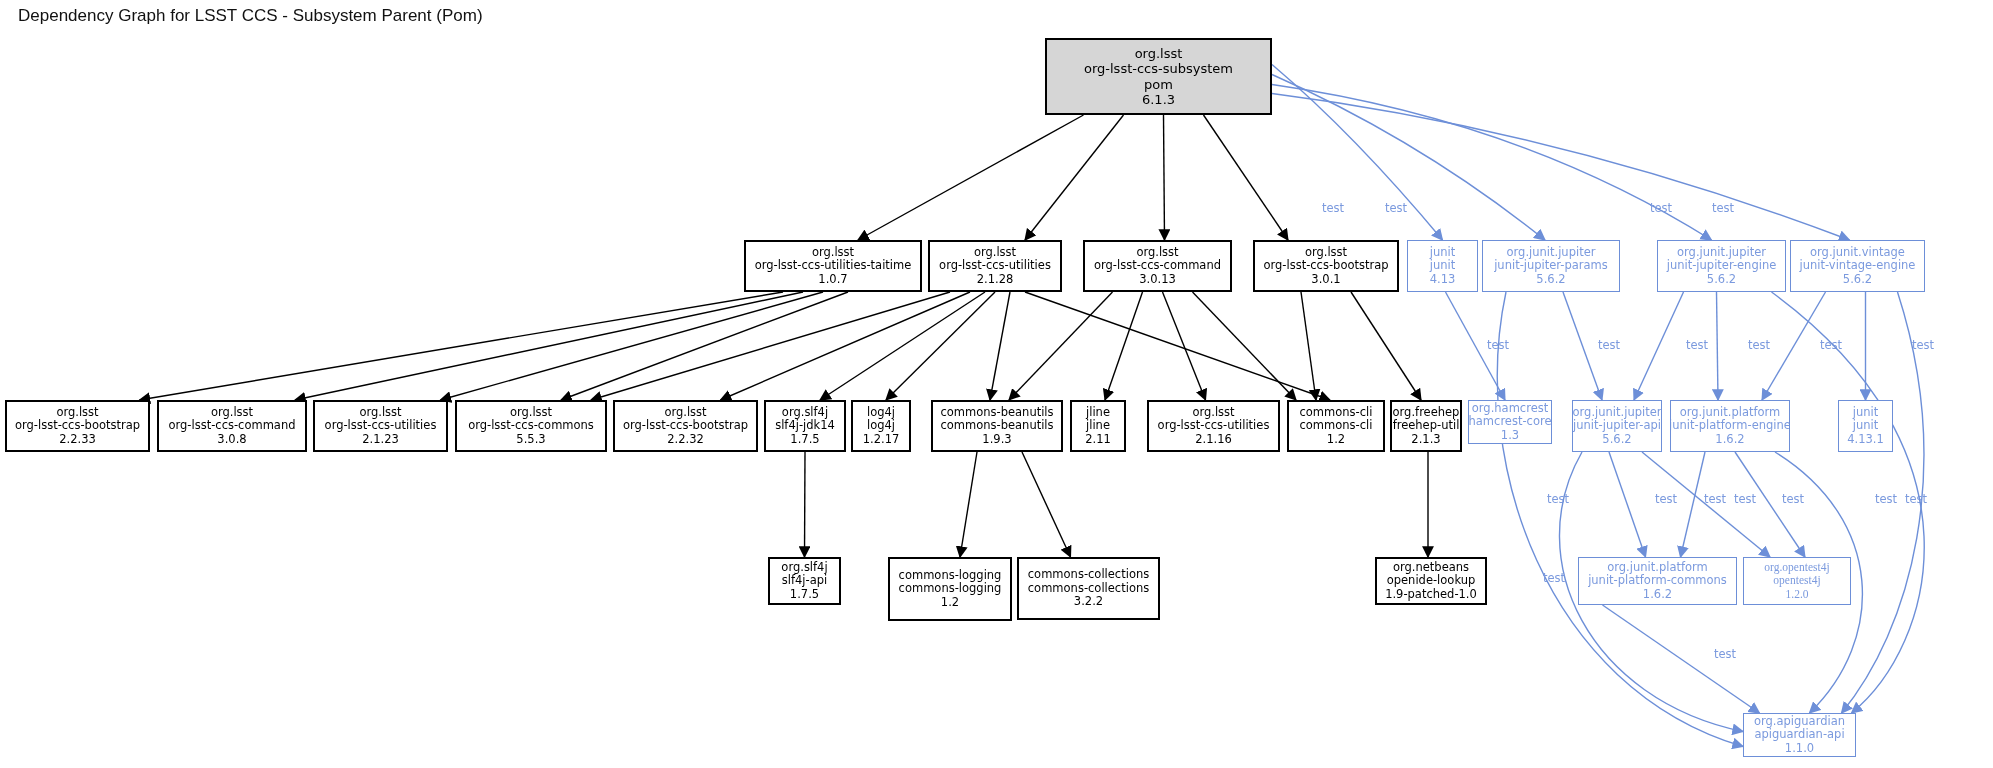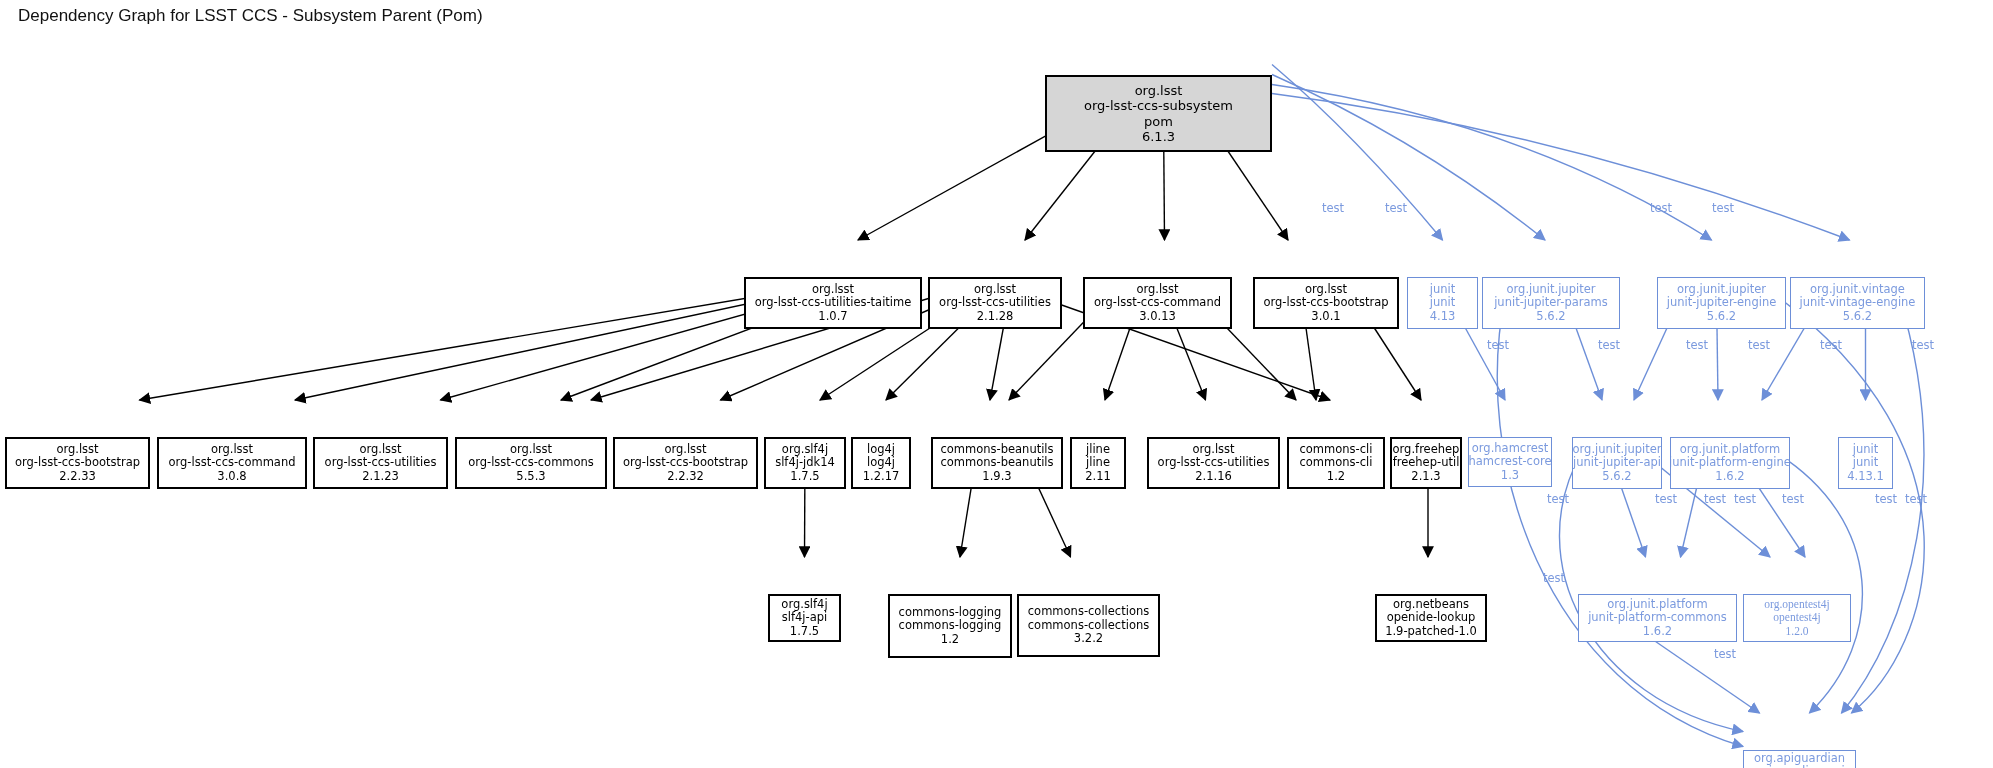--- a/index.html
+++ b/index.html
@@ -11,21 +11,20 @@
     position:absolute;left:18px;top:6px;
     font-family:Liberation Sans, sans-serif;font-size:17px;color:#111;white-space:nowrap;
   }
   #graph-layer{position:absolute;left:0;top:0;width:1993px;height:768px;}
   #edges-svg{position:absolute;left:0;top:0;}
   .node{
     position:absolute;box-sizing:border-box;background:#ffffff;border:2px solid #000;
     display:flex;flex-direction:column;justify-content:center;align-items:center;
     text-align:center;font-size:11.5px;line-height:13.5px;color:#000;white-space:nowrap;
     overflow:hidden;
-    margin-top:37px;
   }
   .node.root{background:#d6d6d6;font-size:13px;line-height:15.5px;}
   .node.test{border:1.5px solid #6d8fd8;color:#7b9ade;}
   path.edge{fill:none;stroke:#000;stroke-width:1.4px;}
   path.edge.test{stroke:#6d8fd8;}
   text.edge-label{font-size:11.5px;fill:#7b9ade;font-family:"DejaVu Sans",sans-serif;}
 </style>
 </head>
 <body>
 
@@ -205,21 +204,21 @@
       <div class="node dep" style="left: 1287px; top: 400px; width: 98px; height: 52px;">
         <div>commons-cli</div>
         <div>commons-cli</div>
         <div>1.2</div>
       </div>
       <div class="node dep" style="left: 1390px; top: 400px; width: 72px; height: 52px;">
         <div>org.freehep</div>
         <div>freehep-util</div>
         <div>2.1.3</div>
       </div>
-      <div class="node test" style="left: 1468px; top: 400px; width: 84px; height: 50px;">
+      <div class="node test" style="left: 1468px; top: 400px; width: 84px; height: 44px;">
         <div>org.hamcrest</div>
         <div>hamcrest-core</div>
         <div>1.3</div>
       </div>
       <div class="node test" style="left: 1572px; top: 400px; width: 90px; height: 52px;">
         <div>org.junit.jupiter</div>
         <div>junit-jupiter-api</div>
         <div>5.6.2</div>
       </div>
       <div class="node test" style="left: 1670px; top: 400px; width: 120px; height: 52px;">

